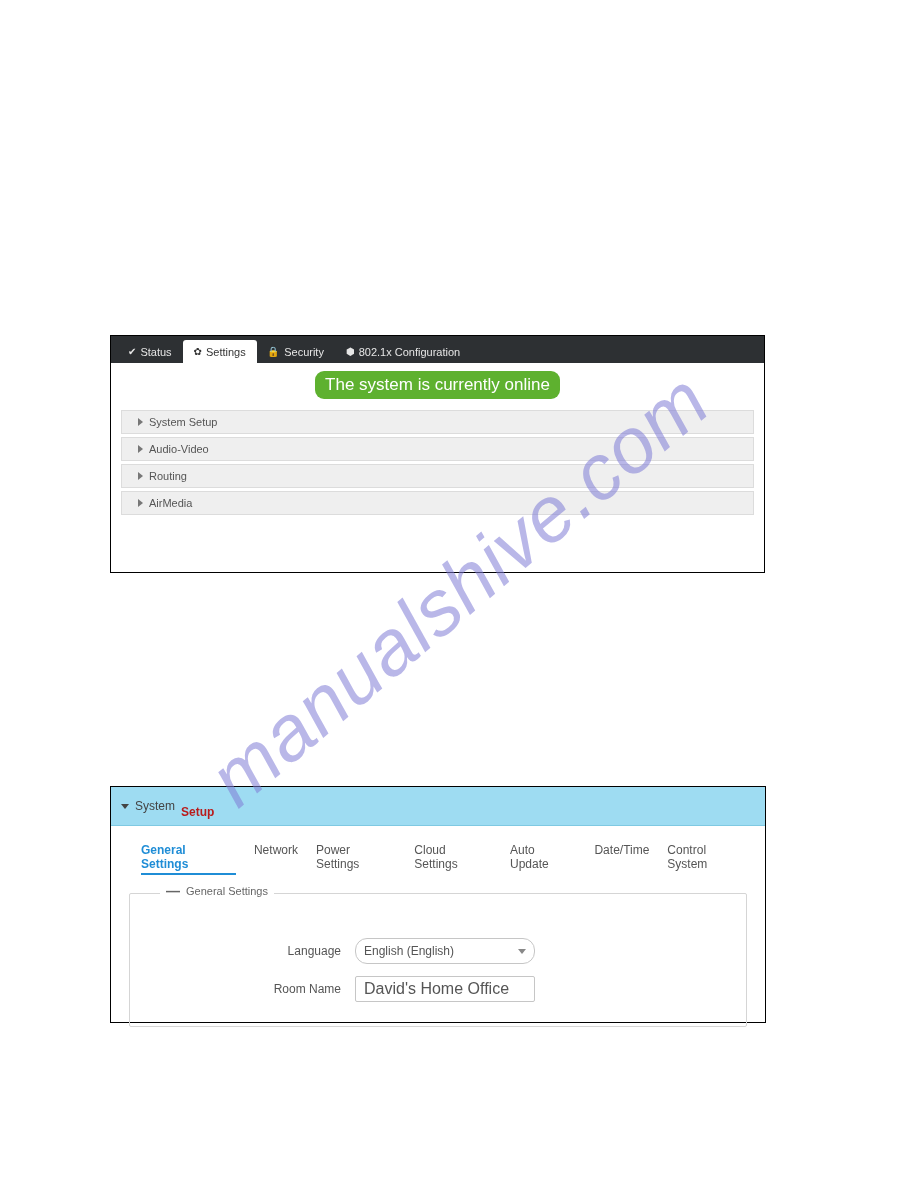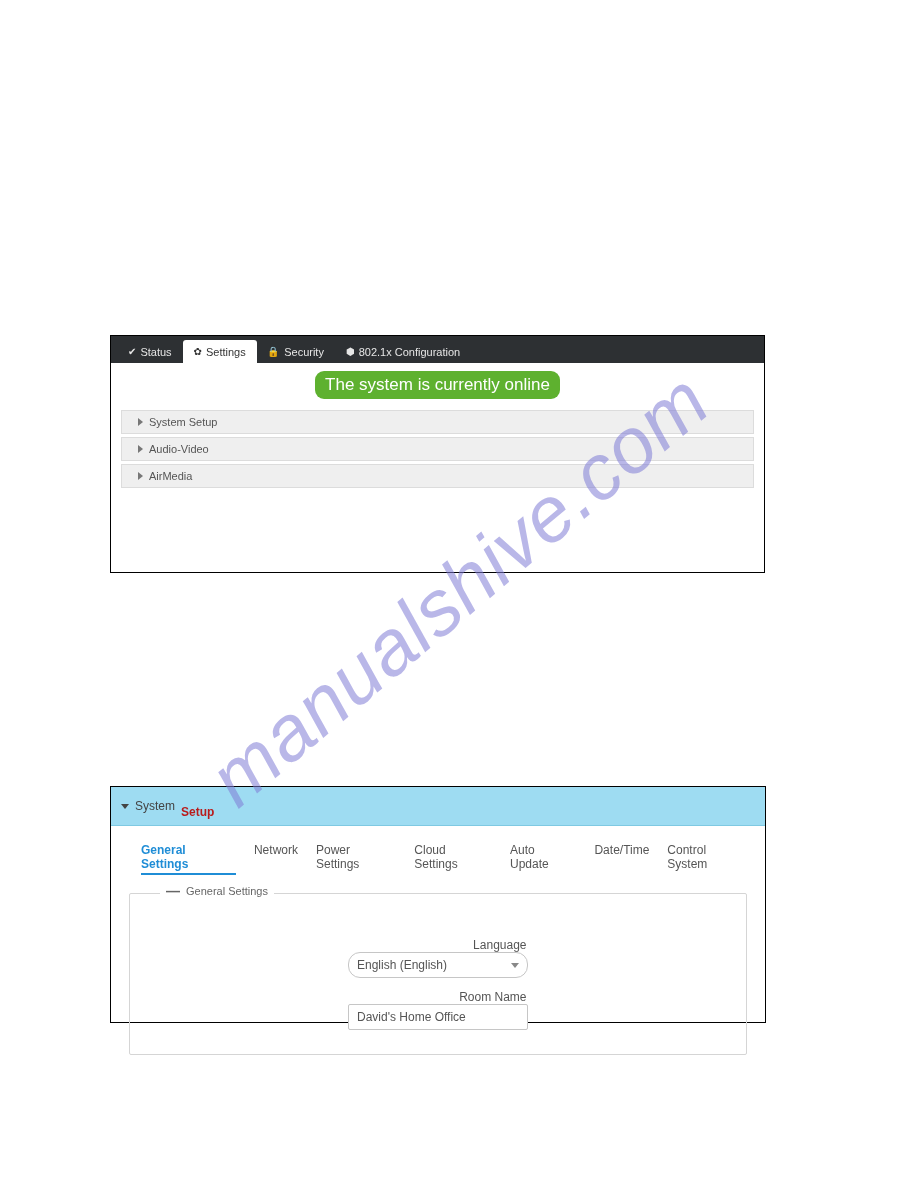--- a/index.html
+++ b/index.html
@@ -146,21 +146,20 @@
   .minus {
     font-weight: bold;
     font-size: 14px;
     line-height: 10px;
   }
   .row {
     display: flex;
     align-items: center;
     margin-top: 44px;
     font-size: 12px;
-    flex-direction: column;
   }
   .row + .row { margin-top: 12px; }
   .row label {
     width: 205px;
     text-align: right;
     padding-right: 14px;
     color: #555;
   }
   .select {
     width: 180px;
@@ -181,21 +180,21 @@
     border-left: 4px solid transparent;
     border-right: 4px solid transparent;
     border-top: 5px solid #888;
   }
   .text-input {
     width: 180px;
     height: 26px;
     border: 1px solid #c6c6c6;
     border-radius: 2px;
     padding: 0 8px;
-    font-size: 12px;
+    font-size: 16px;
     color: #555;
   }
 </style>
 </head>
 <body>
 
 <div class="watermark">manualshive.com</div>
 
 <div class="shot shot1">
   <div class="tabbar">
@@ -222,20 +221,24 @@
   </div>
 
   <div class="accordion">
     <div class="acc-item">
       <span class="caret-right"></span>
       <span>System Setup</span>
     </div>
     <div class="acc-item">
       <span class="caret-right"></span>
       <span>Audio-Video</span>
+    </div>
+    <div class="acc-item">
+      <span class="caret-right"></span>
+      <span>Routing</span>
     </div>
     <div class="acc-item">
       <span class="caret-right"></span>
       <span>AirMedia</span>
     </div>
   </div>
 </div>
 
 <div class="shot shot2">
   <div class="panel-head">

